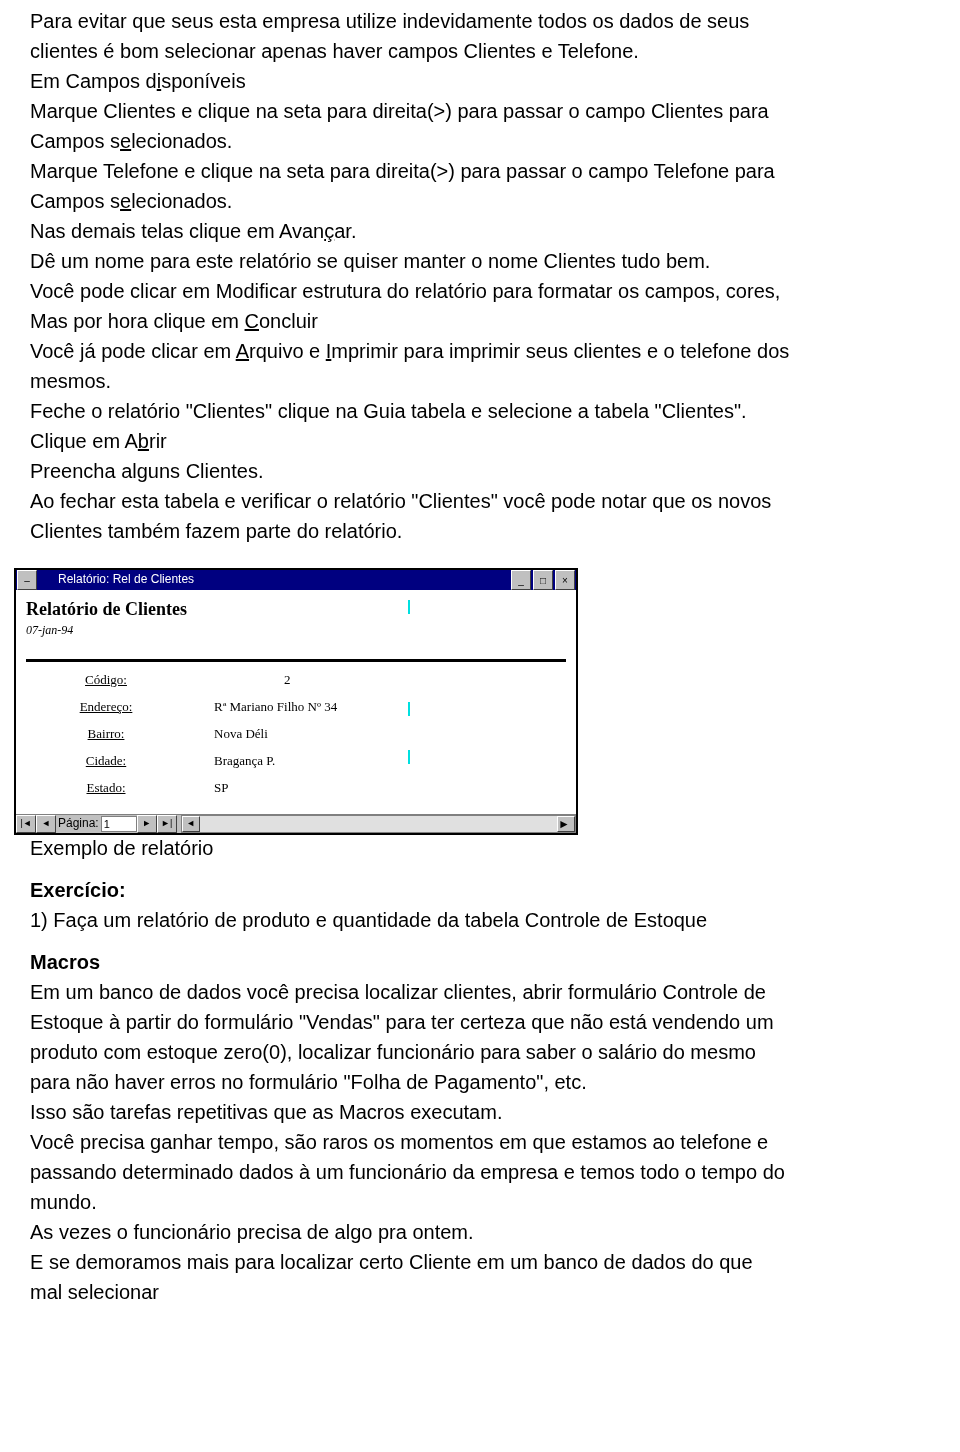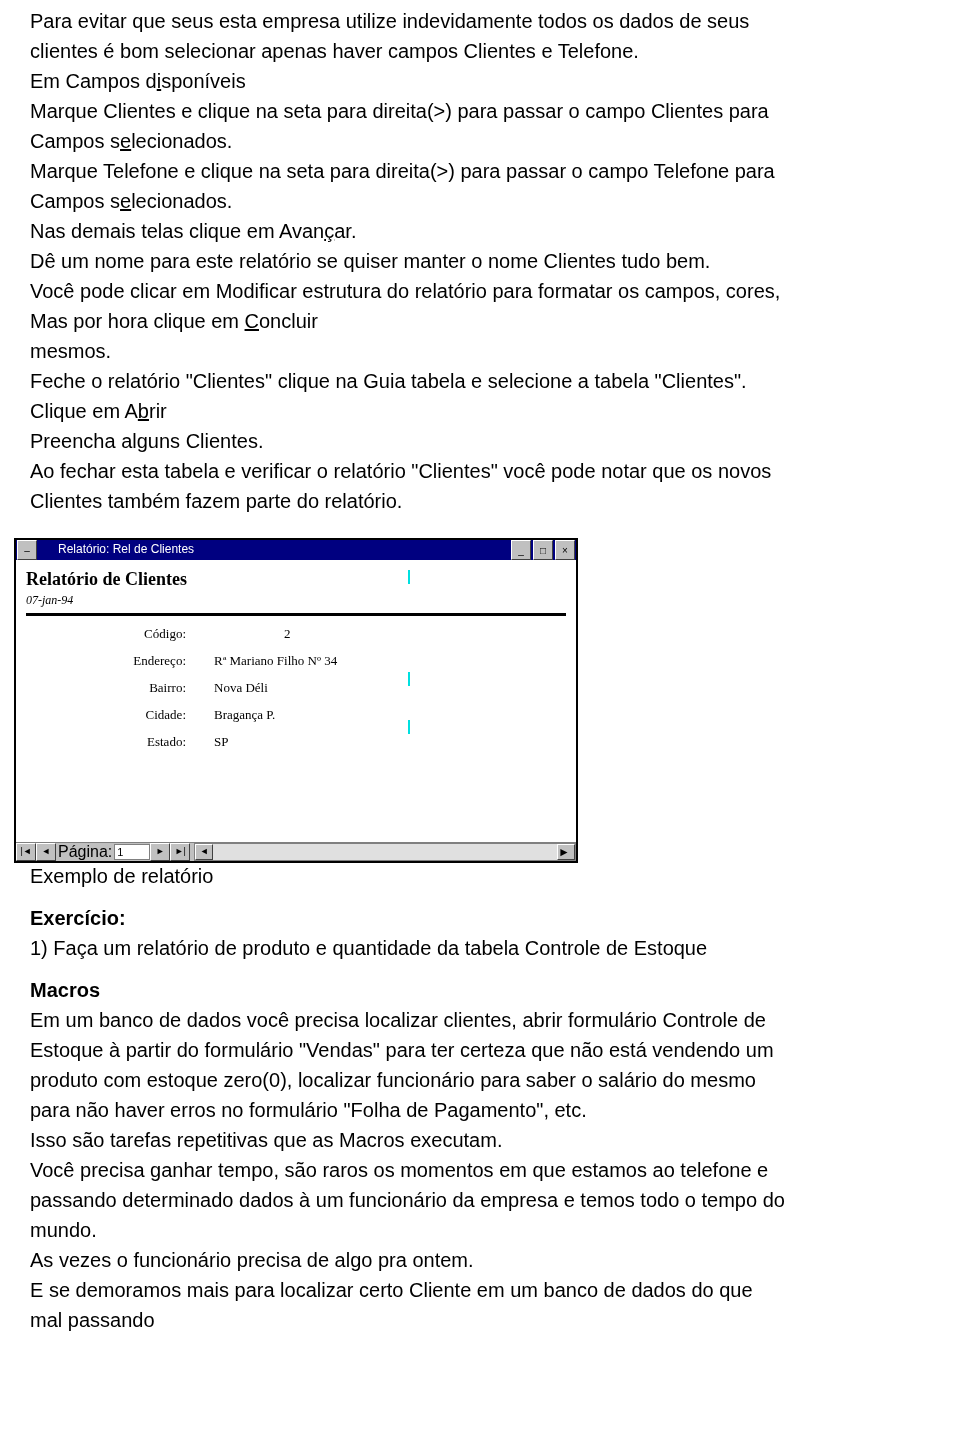--- a/index.html
+++ b/index.html
@@ -9,34 +9,34 @@
   .u{text-decoration:underline;}
   .bold{font-weight:bold;}
   .gap{height:12px;}
 
   
   .reportwin{width:560px;border:2px solid #000;background:#c0c0c0;font-family:"MS Sans Serif",Tahoma,Arial,sans-serif;font-size:12px;margin-top:8px;}
   .titlebar{background:#000080;color:#fff;display:flex;align-items:center;height:20px;}
   .titlebar .sysbox{width:18px;height:18px;margin:1px;background:#c0c0c0;border:1px solid #fff;border-right-color:#404040;border-bottom-color:#404040;display:flex;align-items:center;justify-content:center;color:#000;font-size:10px;}
   .titlebar .ttext{flex:1;padding-left:20px;}
   .titlebar .ctrls{display:flex;}
-  .reportbody{background:#fff;position:relative;padding:6px 10px 10px 10px;height:282px;box-sizing:border-box;}
+  .reportbody{background:#fff;position:relative;padding:6px 10px 10px 10px;height:224px;box-sizing:border-box;}
   .rtitle{font-family:"Times New Roman",serif;font-size:18px;font-weight:bold;margin:2px 0 2px 0;}
-  .rdate{font-family:"Times New Roman",serif;font-size:12px;font-style:italic;margin-bottom:4px;}
+  .rdate{font-family:"Times New Roman",serif;font-size:12px;font-style:italic;margin-bottom:20px;}
   .hrline{height:3px;background:#000;margin-bottom:10px;}
   .cyan-tick{position:absolute;width:2px;height:14px;background:#00e0e0;}
   .tick1{top:10px;left:392px;}
   .tick2{top:112px;left:392px;}
   .tick3{top:160px;left:392px;}
   .row{display:flex;margin-bottom:10px;}
-  .rlab{width:160px;text-align:right;font-family:"Times New Roman",serif;font-size:13px;padding-right:8px;}
+  .rlab{width:160px;text-align:center;font-family:"Times New Roman",serif;font-size:13px;text-decoration:underline;padding-right:8px;}
   .rval{font-family:"Times New Roman",serif;font-size:13px;padding-left:20px;}
   .statusbar{display:flex;align-items:center;height:18px;border-top:1px solid #808080;background:#c0c0c0;}
   .navbtn{width:18px;height:16px;border:1px solid #fff;border-right-color:#404040;border-bottom-color:#404040;background:#c0c0c0;display:flex;align-items:center;justify-content:center;font-size:9px;margin:0;}
-  .pagelbl{font-size:16px;padding:0 2px;}
+  .pagelbl{font-size:12px;padding:0 2px;}
   .pagebox{width:30px;height:14px;background:#fff;border:1px solid #808080;font-size:11px;padding:0 2px;}
   .hscroll{flex:1;height:16px;background:#e0e0e0;border:1px solid #808080;margin-left:4px;position:relative;}
   .hscroll .thumb{position:absolute;right:0;top:0;width:16px;height:14px;background:#c0c0c0;border:1px solid #fff;border-right-color:#404040;border-bottom-color:#404040;}
   .hscroll .larrow{position:absolute;left:0;top:0;width:16px;height:14px;background:#c0c0c0;border:1px solid #fff;border-right-color:#404040;border-bottom-color:#404040;display:flex;align-items:center;justify-content:center;font-size:9px;}
 </style>
 </head>
 <body>
 
 <div class="page">
 
@@ -61,20 +61,23 @@
     <span>Nas demais telas clique em Avan</span><span class="u">ç</span><span>ar.</span>
   </div>
 
   <div class="para">Dê um nome para este relatório se quiser manter o nome Clientes tudo bem.</div>
   <div class="para">Você pode clicar em Modificar estrutura do relatório para formatar os campos, cores,</div>
 
   <div class="para">
     <span>Mas por hora clique em </span><span class="u">C</span><span>oncluir</span>
   </div>
 
+  <div class="para">
+    <span>Você já pode clicar em </span><span class="u">A</span><span>rquivo e </span><span class="u">I</span><span>mprimir para imprimir seus clientes e o telefone dos</span>
+  </div>
   <div class="para">mesmos.</div>
 
   <div class="para">Feche o relatório "Clientes" clique na Guia tabela e selecione a tabela "Clientes".</div>
   <div class="para">
     <span>Clique em A</span><span class="u">b</span><span>rir</span>
   </div>
   <div class="para">Preencha alguns Clientes.</div>
   <div class="para">Ao fechar esta tabela e verificar o relatório "Clientes" você pode notar que os novos</div>
   <div class="para">Clientes também fazem parte do relatório.</div>
 
@@ -145,15 +148,15 @@
   <div class="para">Em um banco de dados você precisa localizar clientes, abrir formulário Controle de</div>
   <div class="para">Estoque à partir do formulário "Vendas" para ter certeza que não está vendendo um</div>
   <div class="para">produto com estoque zero(0), localizar funcionário para saber o salário do  mesmo</div>
   <div class="para">para não haver erros no formulário "Folha de Pagamento", etc.</div>
   <div class="para">Isso são tarefas repetitivas que as Macros executam.</div>
   <div class="para">Você precisa ganhar tempo, são raros os momentos em que estamos ao telefone e</div>
   <div class="para">passando determinado dados à um funcionário da empresa e temos todo o tempo do</div>
   <div class="para">mundo.</div>
   <div class="para">As vezes o funcionário precisa de algo pra ontem.</div>
   <div class="para">E se demoramos mais para localizar certo Cliente em um banco de dados do que</div>
-  <div class="para">mal passando</div>
+  <div class="para">mal selecionar</div>
 
 </div>
 
 </body></html>

